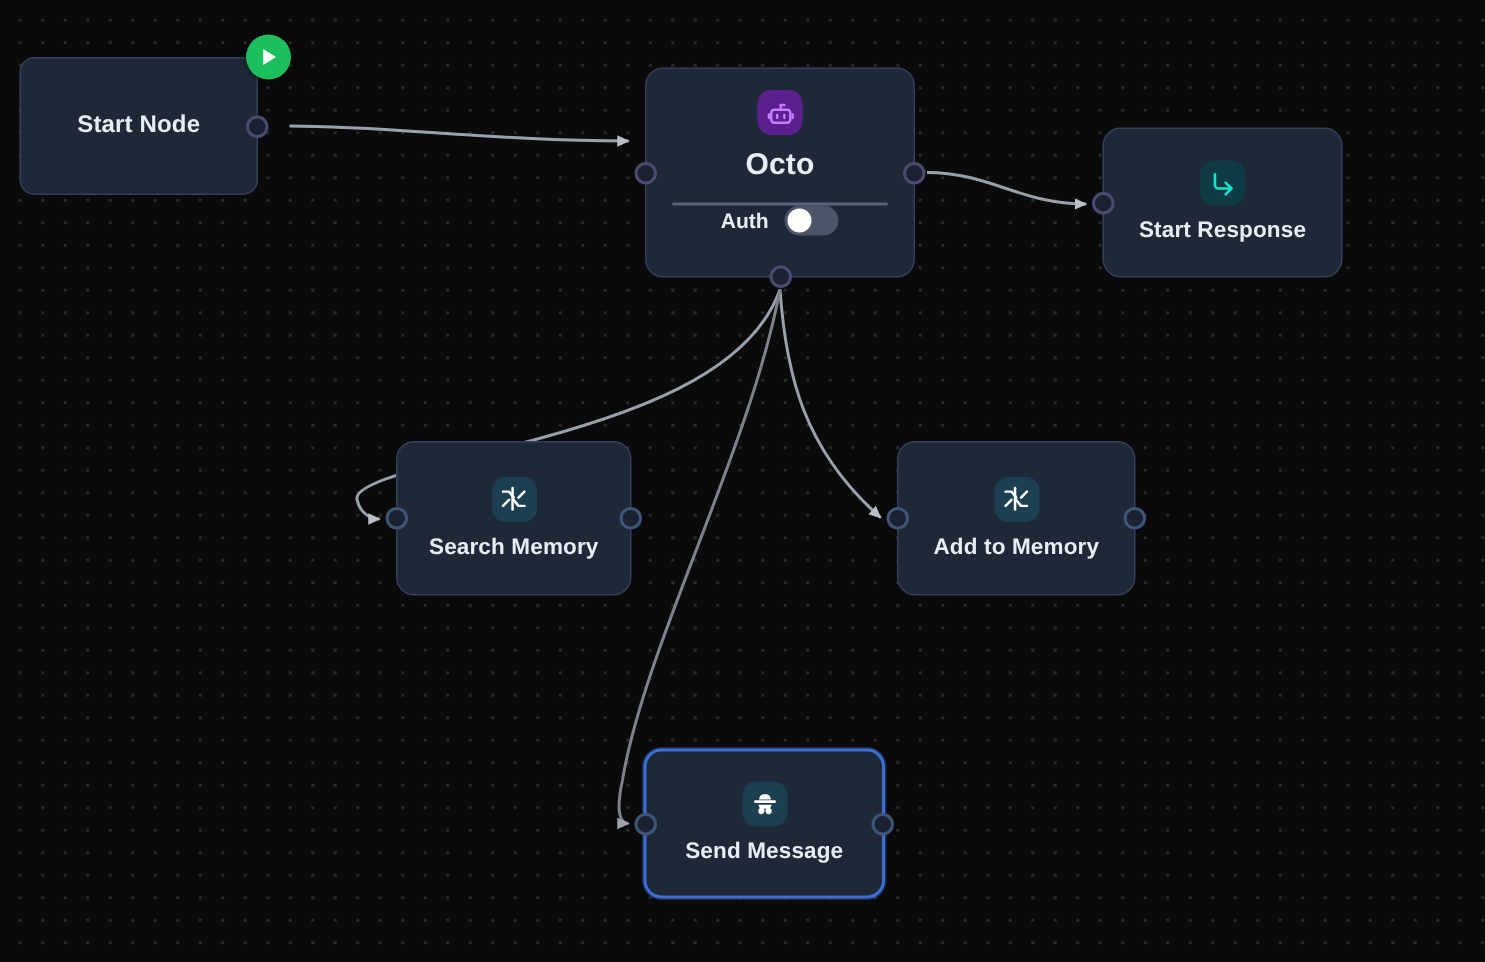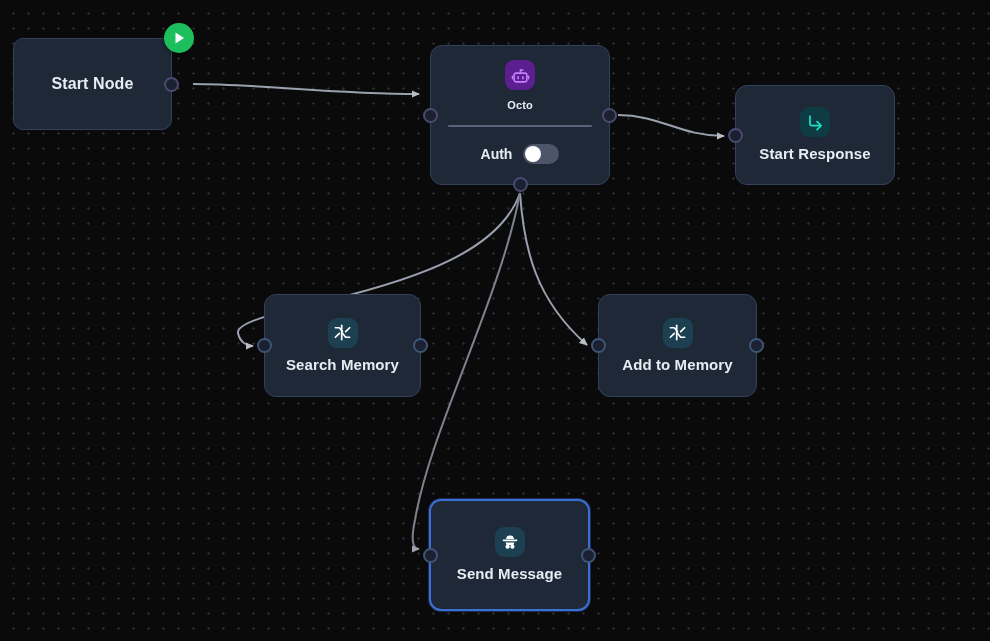--- a/index.html
+++ b/index.html
@@ -101,33 +101,32 @@
     box-shadow: 0 1px 4px rgba(0,0,0,0.45);
   }
 
   
   #octo-node {
     left: 430px; top: 45px;
     width: 180px; height: 140px;
     padding-top: 14px;
     justify-content: flex-start;
   }
-  #octo-node .node-title { font-size: 11px; }
+  #octo-node .node-title { font-size: 20px; }
   .divider {
     width: 144px;
     height: 2px;
     background: #57647c;
     margin: 14px 0 0 0;
     border-radius: 1px;
   }
   .auth-row {
     display: flex;
     align-items: center;
     gap: 11px;
-    margin-top: 17px;
   }
   .auth-label {
     color: #e8ecf3;
     font-size: 14px;
     font-weight: bold;
   }
   .toggle {
     width: 36px;
     height: 20px;
     border-radius: 10px;
@@ -139,21 +138,21 @@
     position: absolute;
     width: 16px; height: 16px;
     border-radius: 50%;
     background: #ffffff;
     top: 2px; left: 2px;
   }
 
   #return-node { left: 735px; top: 85px; width: 160px; height: 100px; }
   #search-node { left: 264px; top: 294px; width: 157px; height: 103px; }
   #add-node    { left: 598px; top: 294px; width: 159px; height: 103px; }
-  #send-node   { left: 429px; top: 499px; width: 161px; height: 112px; }
+  #send-node   { left: 429px; top: 499px; width: 161px; height: 100px; }
 
   svg.icon-svg { display: block; }
 </style>
 </head>
 <body>
 
 <div id="canvas">
 
   <svg id="edge-layer" viewBox="0 0 990 641">
     <defs>

